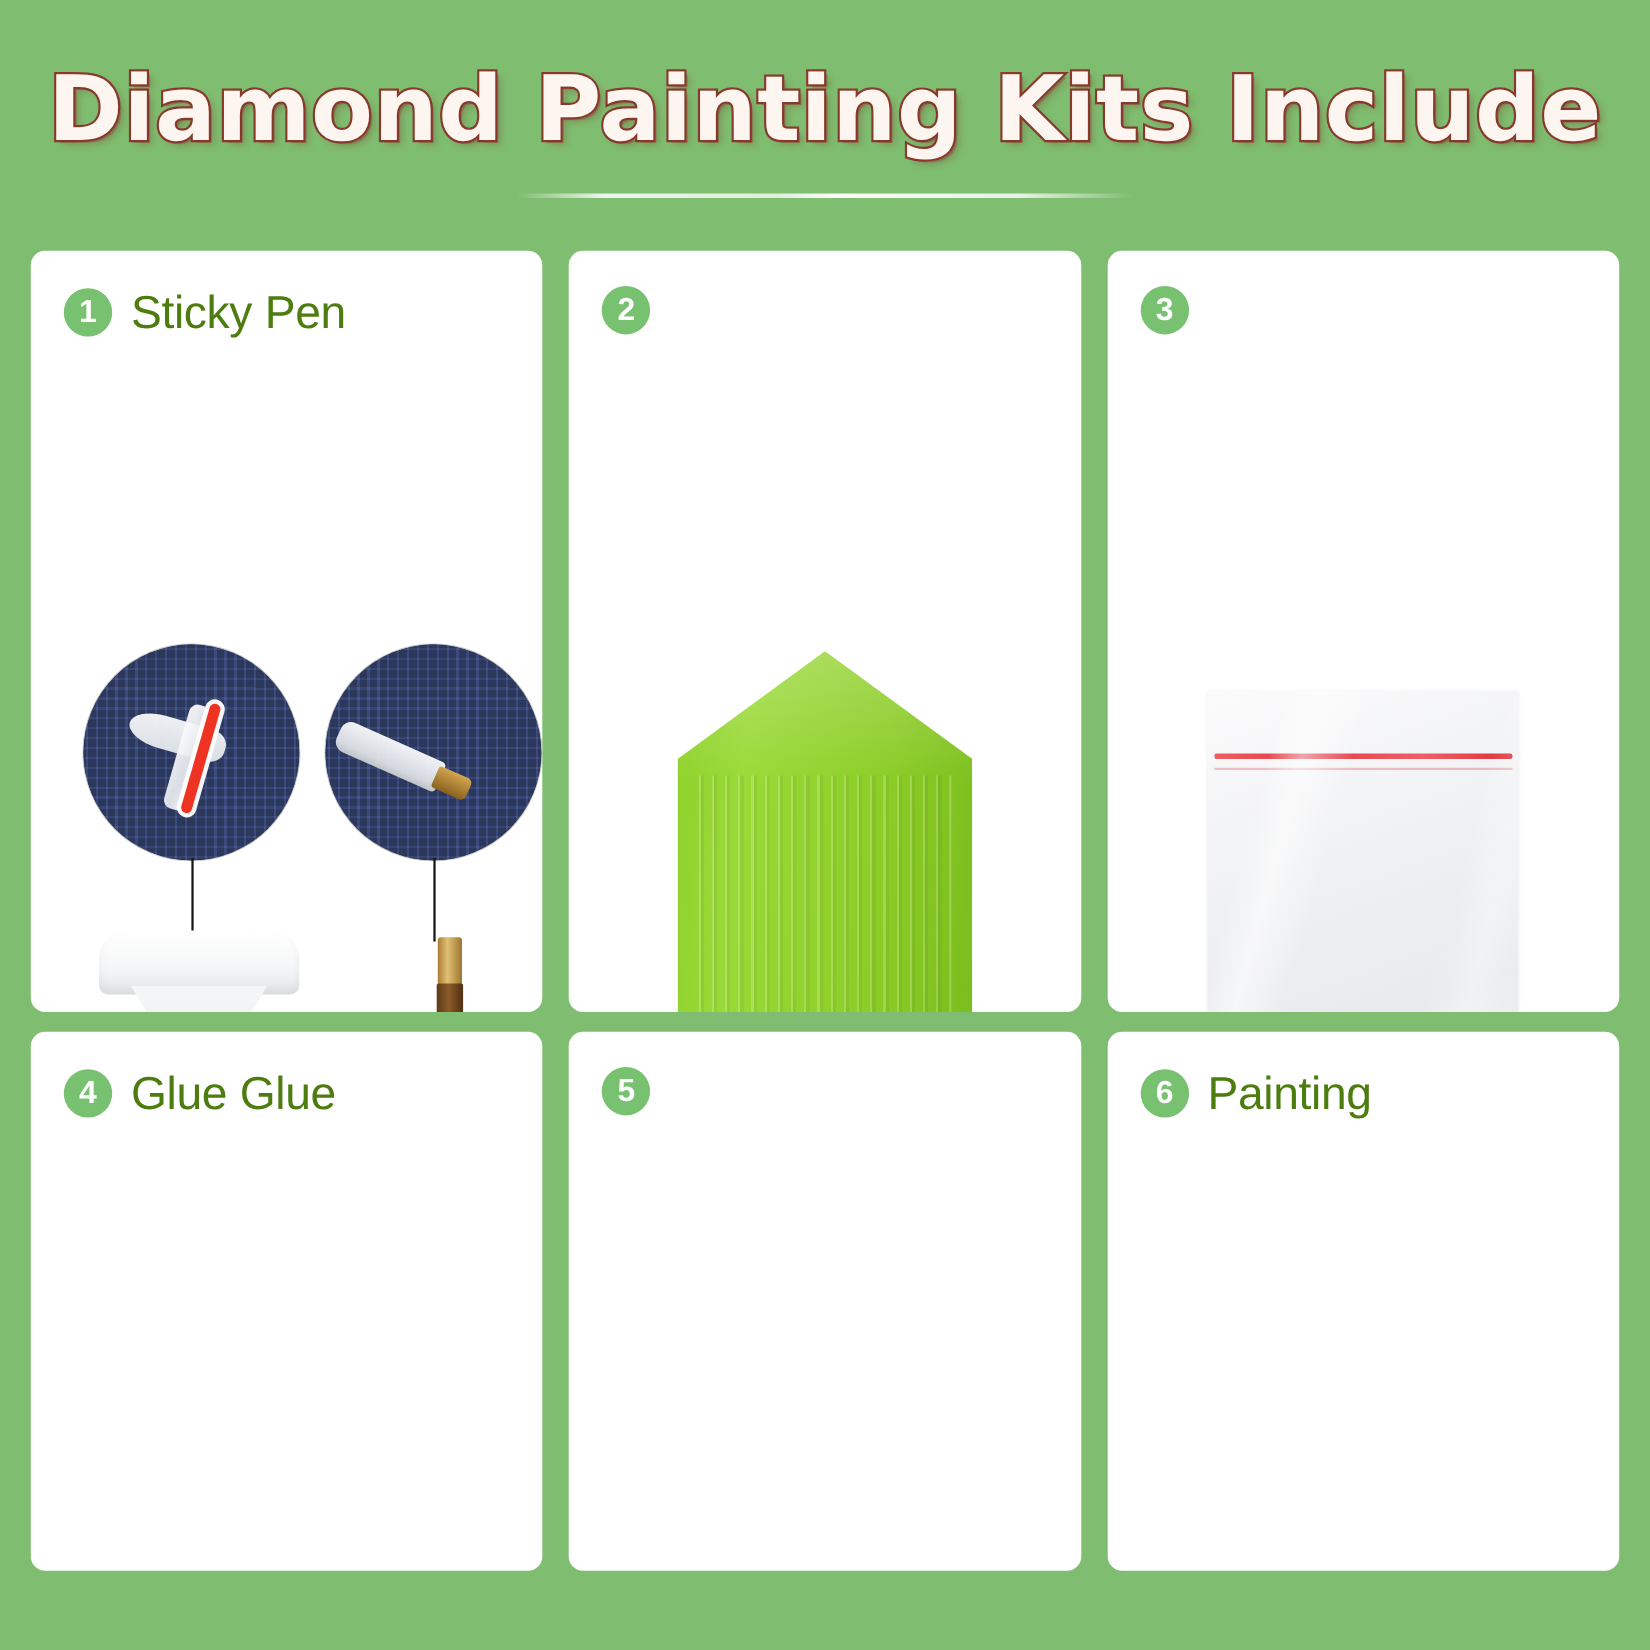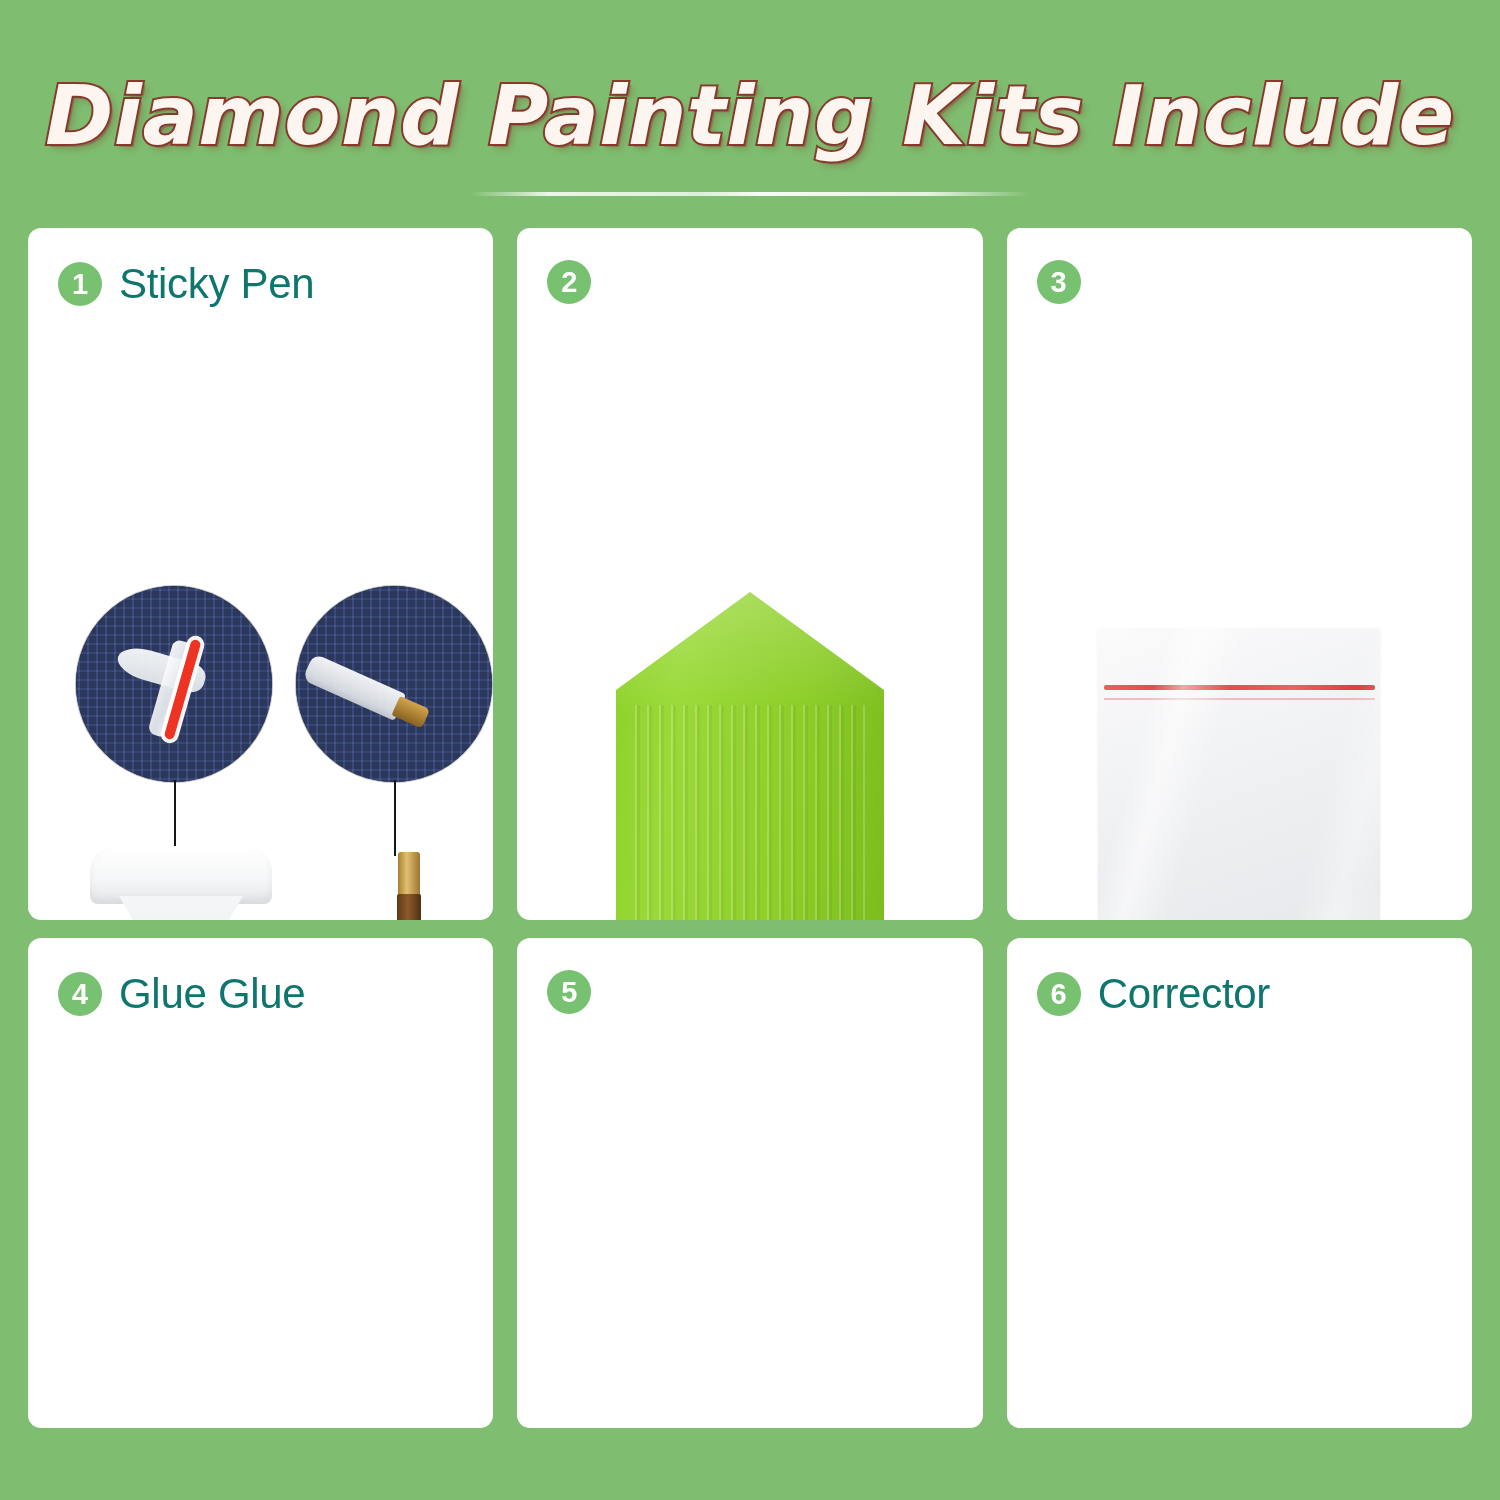--- a/index.html
+++ b/index.html
@@ -9,27 +9,26 @@
     height: 1500px;
     background: #7fbe70;
     font-family: "Liberation Sans", sans-serif;
     overflow: hidden;
     position: relative;
   }
 
   
   .title-wrap {
     position: absolute;
-    top: 16px; left: 0; right: 0;
+    top: 0; left: 0; right: 0;
     height: 200px;
     display: flex;
     flex-direction: column;
     align-items: center;
     justify-content: flex-start;
-    font-style: italic;
   }
   .page-title {
     margin-top: 52px;
     font-family: "DejaVu Sans", sans-serif;
     font-size: 82px;
     font-weight: 700;
     letter-spacing: 0.5px;
     color: #fdf6f0;
     -webkit-text-stroke: 4px #8b3a2e;
     paint-order: stroke fill;
@@ -92,21 +91,21 @@
     font-weight: 700;
     display: flex;
     align-items: center;
     justify-content: center;
     line-height: 1;
     flex: none;
   }
   .card-title {
     font-size: 42px;
     font-weight: 400;
-    color: #0f766e;
+    color: #4d7c0f;
     letter-spacing: -0.3px;
     white-space: nowrap;
   }
 
   .art { position: absolute; inset: 0; }
 
   
   .inset {
     position: absolute;
     width: 196px; height: 196px;
@@ -376,20 +375,20 @@
     <div class="art canvas-art">
       
       
       
     </div>
   </div>
 
   <div class="card">
     <div class="card-head">
       <div class="badge">6</div>
-      <div class="card-title">Corrector</div>
+      <div class="card-title">Painting</div>
     </div>
     <div class="art">
       
     </div>
   </div>
 
 </div>
 
 </body></html>

